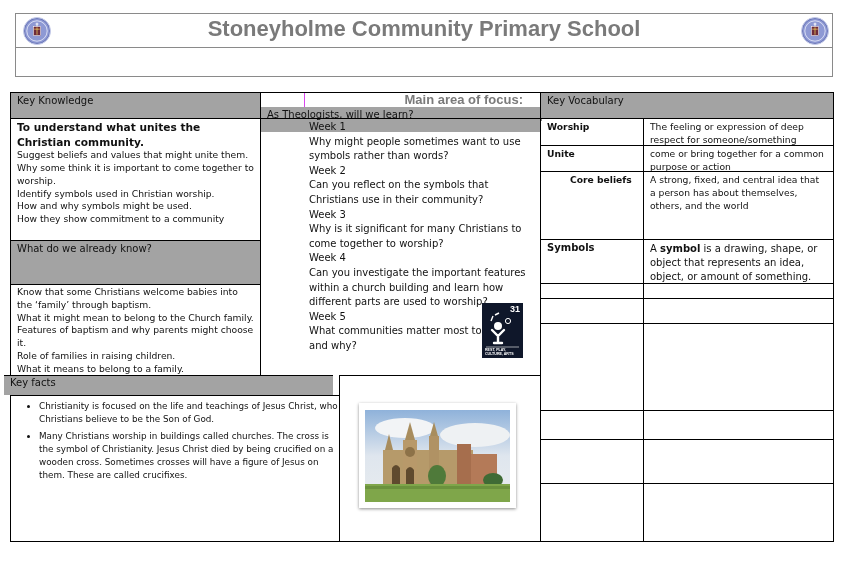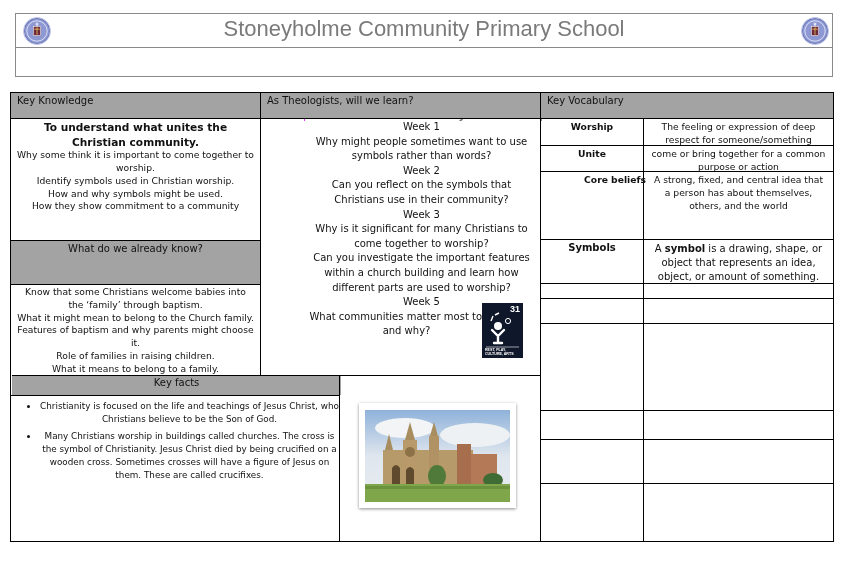--- a/index.html
+++ b/index.html
@@ -3,30 +3,30 @@
 <meta charset="utf-8">
 <style>
   html, body { margin:0; padding:0; background:#ffffff; }
   body { width:845px; height:562px; position:relative; overflow:hidden;
          font-family:"DejaVu Sans", sans-serif; color:#111; }
   .abs { position:absolute; box-sizing:border-box; }
   
   #hdr { left:15px; top:13px; width:818px; height:64px; border:1px solid #8a8a8a; }
   #hdr-title { left:0; top:0; width:816px; height:34px; border-bottom:1px solid #8a8a8a;
                text-align:center; font-family:"Liberation Sans", sans-serif; font-size:22px;
-               color:#7a7a7a; line-height:30px; }
+               color:#7a7a7a; line-height:30px;font-weight:bold; }
   .crest { width:28px; height:28px; border-radius:50%; background:#8e99d4;
            border:1px solid #c5cbe8; box-shadow:0 0 0 1px #6c78b8 inset; }
   .crest svg { width:100%; height:100%; }
   .hcell { top:34px; height:29px; font-family:"Liberation Sans", sans-serif; font-weight:bold;
            font-size:13px; color:#7a7a7a; padding:1px 6px; line-height:14px;margin-top:44px; }
   
   .purple { background:#a3a3a3; }
   .bl { border-left:1px solid #000; }
-  .bt { border-top:1px solid #000;text-align:center; }
+  .bt { border-top:1px solid #000; }
   .hd-text { font-family:"DejaVu Sans", sans-serif; font-size:10px; color:#111; padding:2px 6px; }
   .cell-text { font-family:"DejaVu Sans", sans-serif; font-size:9.2px; line-height:12.8px; padding:1px 6px; }
   .mid-text { font-size:10px; line-height:14.6px;padding-left:48px; }
   .vocab-term { font-weight:bold; font-size:9.2px; padding:2px 6px; }
   .vocab-def { font-size:9.2px; line-height:12.8px; padding:2px 6px; }
   ul.facts { margin:0; padding:0 0 0 28px; }
   ul.facts li { font-size:8.8px; line-height:13px; margin-bottom:4px; }
   .line { background:#000; }
 </style>
 </head>
@@ -64,66 +64,68 @@
   </div>
 </div>
 
 <div class="abs" style="left:10px; top:92px; width:824px; height:450px; border:1px solid #000;"></div>
 
 <div class="abs purple hd-text" style="left:11px; top:93px; width:249px; height:25px;">
   <span>Key Knowledge</span>
 </div>
 <div class="abs cell-text bt" style="left:11px; top:118px; width:249px; height:122px;">
   <div style="font-weight:bold; font-size:10.6px; line-height:14.6px;">To understand what unites the Christian community.</div>
+  <div>Suggest beliefs and values that might unite them.</div>
   <div>Why some think it is important to come together to worship.</div>
   <div>Identify symbols used in Christian worship.</div>
   <div>How and why symbols might be used.</div>
   <div>How they show commitment to a community</div>
 </div>
 
 <div class="abs purple hd-text bt" style="left:11px; top:240px; width:249px; height:44px; border-top-color:#000;">
   <span>What do we already know?</span>
 </div>
 <div class="abs cell-text bt" style="left:11px; top:284px; width:249px; height:91px; padding-top:1px;">
   <div>Know that some Christians welcome babies into the ‘family’ through baptism.</div>
   <div>What it might mean to belong to the Church family.</div>
   <div>Features of baptism and why parents might choose it.</div>
   <div>Role of families in raising children.</div>
   <div>What it means to belong to a family.</div>
   <div>Own identify as part of a family.</div>
 </div>
 
-<div class="abs purple hd-text bl" style="left:260px; top:93px; width:280px; height:25px;">
+<div class="abs purple hd-text bl" style="left:260px; top:107px; width:280px; height:25px;">
   <span>As Theologists, will we learn?</span>
 </div>
 <div class="abs cell-text mid-text bl bt" style="left:260px; top:118px; width:280px; height:257px; padding-top:1px;">
   <div>Week 1</div>
   <div>Why might people sometimes want to use symbols rather than words?</div>
   <div>Week 2</div>
   <div>Can you reflect on the symbols that Christians use in their community?</div>
   <div>Week 3</div>
   <div>Why is it significant for many Christians to come together to worship?</div>
+  <div>Week 4</div>
   <div>Can you investigate the important features within a church building and learn how different parts are used to worship?</div>
   <div>Week 5</div>
   <div style="width:195px;">What communities matter most to you and why?</div>
 </div>
 
 <div class="abs" style="left:482px; top:303px; width:41px; height:55px; background:#0f172a;">
   <svg width="41" height="55" viewBox="0 0 41 55">
     <circle cx="16" cy="23" r="4" fill="#fff"></circle>
     <path d="M10 27 L16 33 L22 27 M16 33 L16 40 M12 40 L20 40" stroke="#fff" stroke-width="2.4" fill="none" stroke-linecap="round"></path>
     <path d="M9 18 L11 13 M13 12 L17 10" stroke="#fff" stroke-width="1.4"></path>
     <circle cx="26" cy="18" r="2.6" fill="none" stroke="#fff" stroke-width="1"></circle>
     <line x1="4" y1="44" x2="37" y2="44" stroke="#fff" stroke-width="0.6"></line>
   </svg>
   <span class="abs" style="right:3px; top:1px; color:#fff; font-weight:bold; font-size:9px; font-family:'Liberation Sans', sans-serif;">31</span>
   <span class="abs" style="left:3px; top:45px; width:36px; color:#fff; font-size:3.6px; line-height:4.2px; font-weight:bold; font-family:'Liberation Sans', sans-serif;">REST, PLAY, CULTURE, ARTS</span>
 </div>
 
-<div class="abs purple hd-text bt" style="left:12px; top:375px; width:329px; height:20px; padding-top:1px;">
+<div class="abs purple hd-text bt" style="left:4px; top:375px; width:329px; height:20px; padding-top:1px;">
   <span>Key facts</span>
 </div>
 <div class="abs line" style="left:340px; top:375px; width:200px; height:1px;"></div>
 <div class="abs bt" style="left:11px; top:395px; width:329px; height:146px; padding-top:4px;">
   <ul class="facts">
     <li>Christianity is focused on the life and teachings of Jesus Christ, who Christians believe to be the Son of God.</li>
     <li>Many Christians worship in buildings called churches. The cross is the symbol of Christianity. Jesus Christ died by being crucified on a wooden cross. Sometimes crosses will have a figure of Jesus on them. These are called crucifixes.</li>
   </ul>
 </div>
 <div class="abs line" style="left:339px; top:375px; width:1px; height:167px;"></div>

